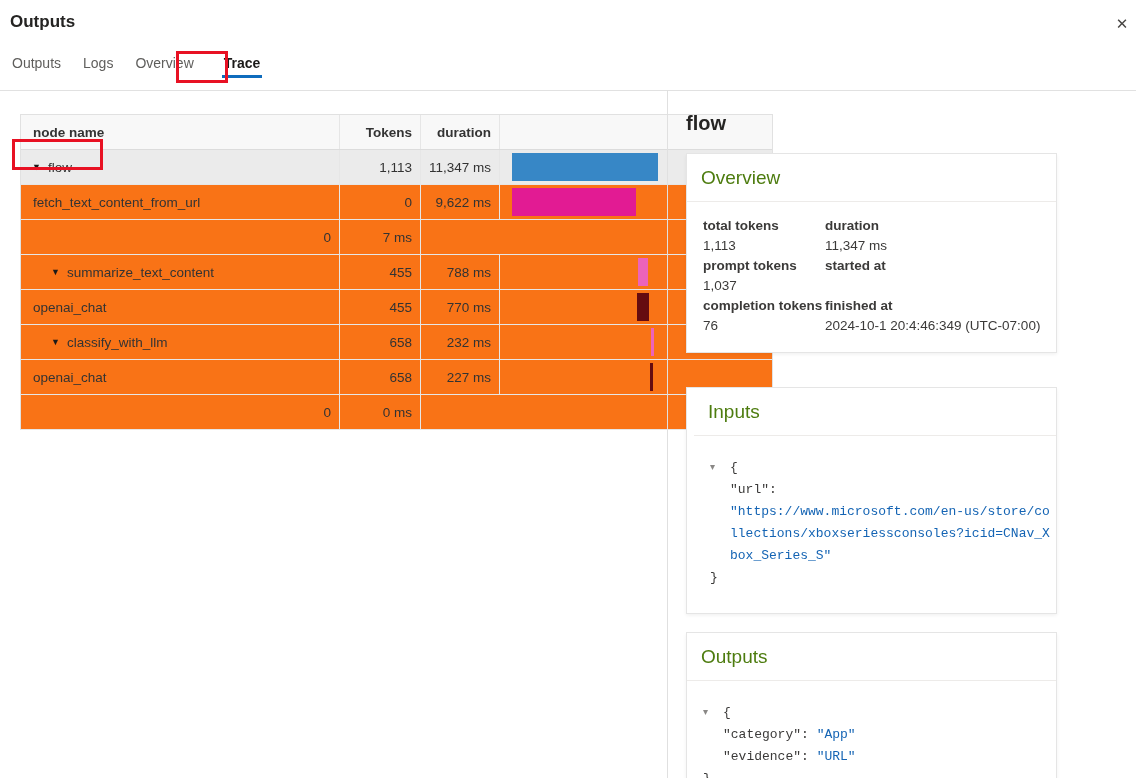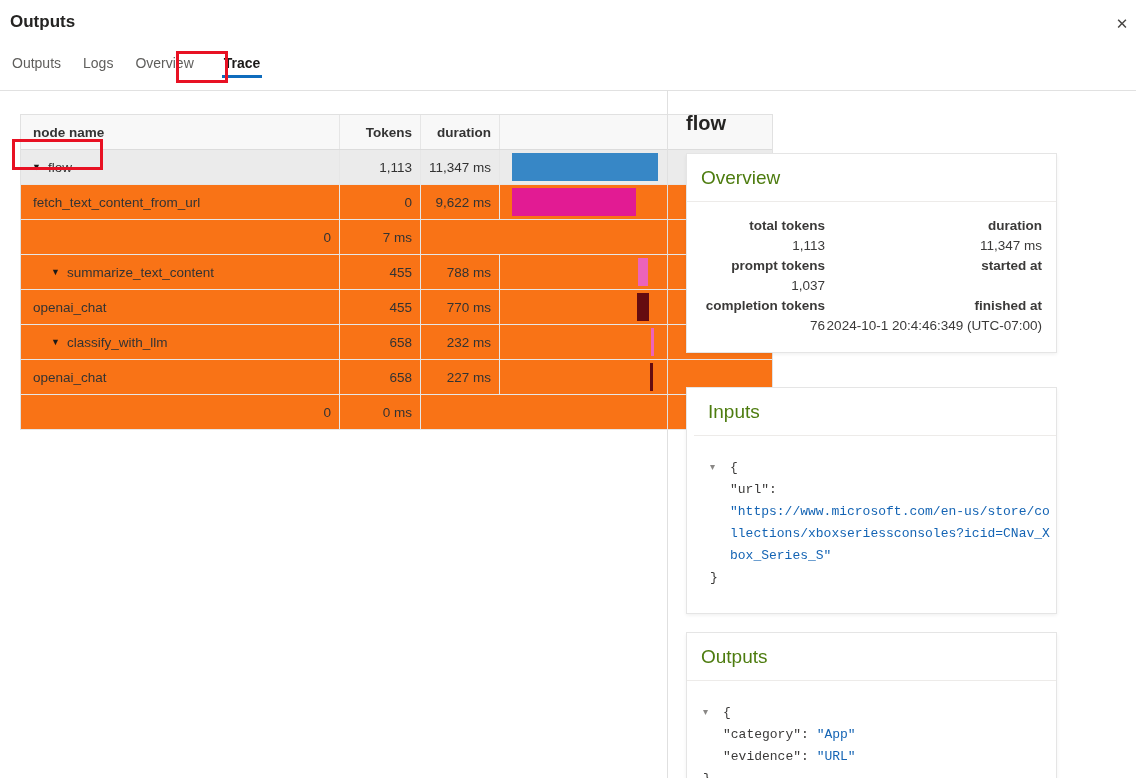--- a/index.html
+++ b/index.html
@@ -46,21 +46,21 @@
   .pane-divider { position:absolute; left:667px; top:90px; bottom:0; width:1px; background:#E0E0E0; }
 
   
   .detail { position:absolute; left:686px; top:108px; width:371px; }
   .detail-title { font-size:20px; font-weight:600; color:#252423; line-height:30px; }
   .card { border:1px solid #E5E5E5; background:#fff; box-shadow:0 1.6px 3.6px rgba(0,0,0,.06); margin-top:15px; }
   .card-header { font-size:19px; color:#4d7c0f; padding:13px 16px 12px 14px; border-bottom:1px solid #EDEBE9; }
   .card.inputs-card { margin-top:34px;padding-left:7px; }
   .card.outputs-card { margin-top:18px; }
 
-  .ov-body { padding:14px 14px 16px 16px;text-align:right; }
+  .ov-body { padding:14px 14px 16px 16px; }
   .ov-grid { display:grid; grid-template-columns:122px 1fr; }
   .ov-label { font-size:13.5px; font-weight:700; color:#3B3A39; line-height:20px; }
   .ov-value { font-size:13.5px; color:#3B3A39; line-height:20px; white-space:nowrap; }
 
   .json-body { padding:20px 12px 24px 16px; font-family:"Liberation Mono","DejaVu Sans Mono",monospace; font-size:13px; line-height:22px; color:#3B3A39; }
   .json-line { display:block; }
   .json-tri { display:inline-block; width:20px; color:#8A8886; font-size:10px; font-family:"Liberation Sans",sans-serif; vertical-align:1px; }
   .json-nest { margin-left:20px; }
   .json-key { color:#3B3A39; }
   .json-val { color:#1464B4; }

